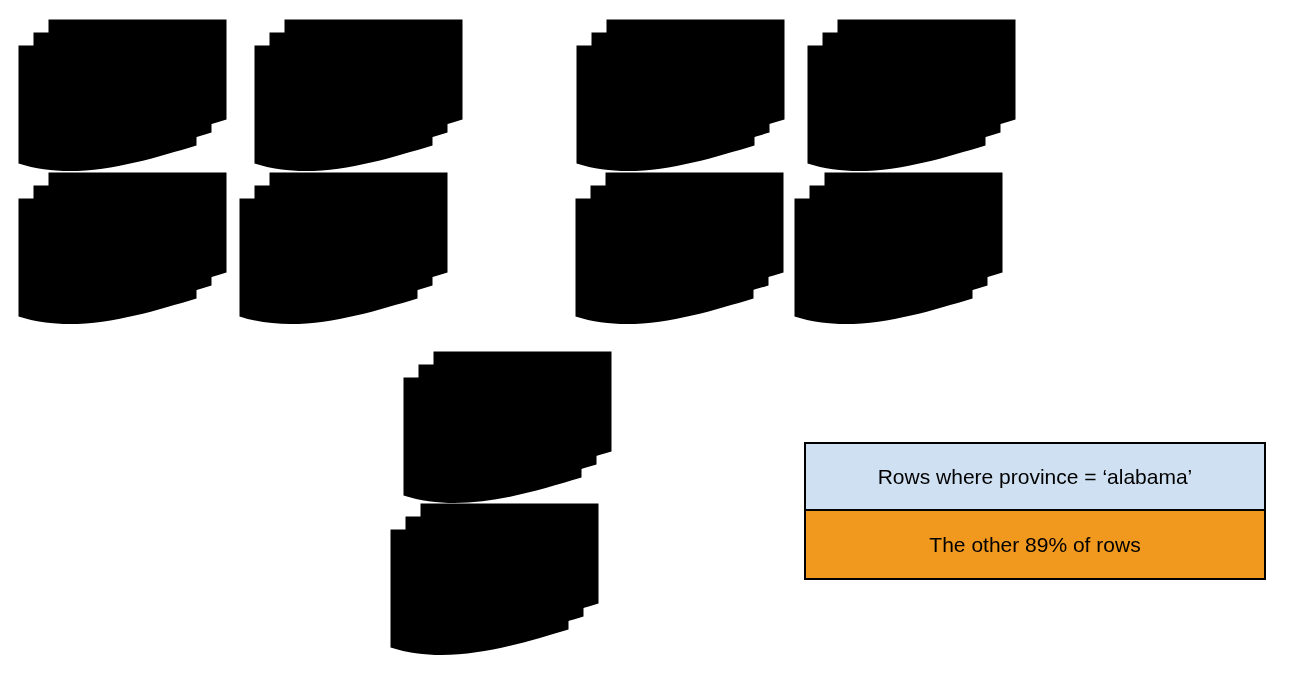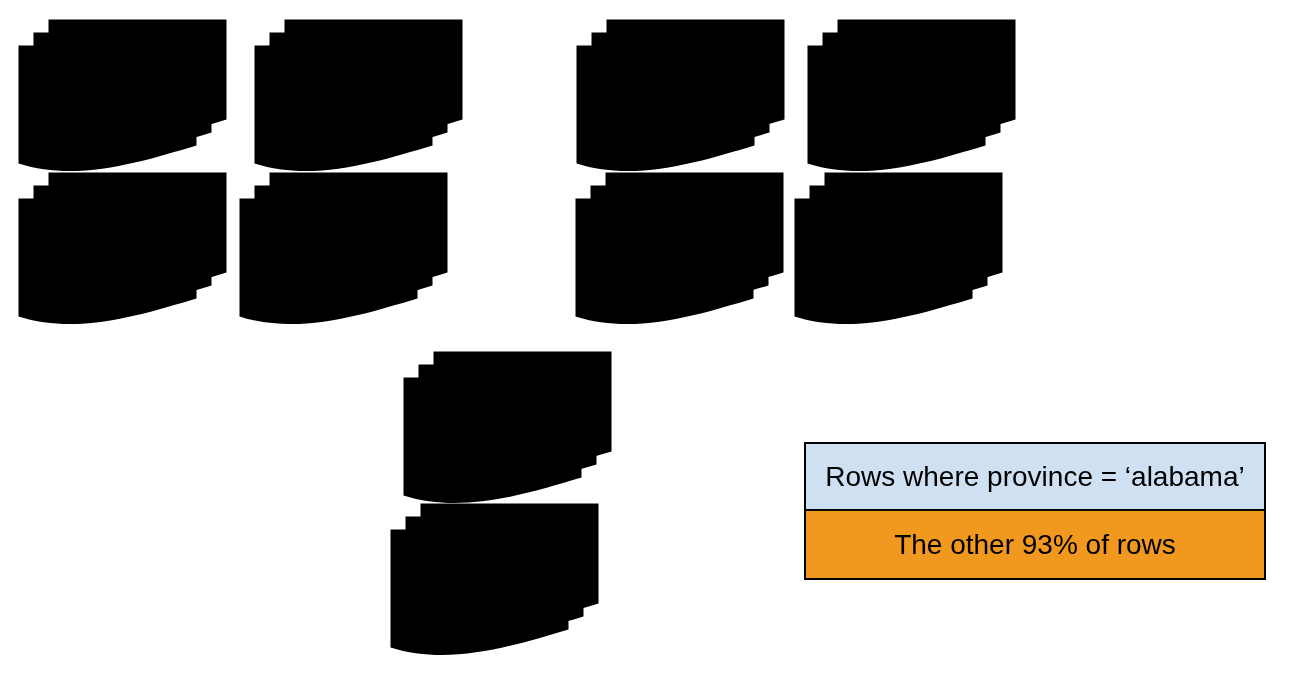--- a/index.html
+++ b/index.html
@@ -51,21 +51,21 @@
     width: 462px;
     height: 138px;
     border: 2px solid var(--border-color, #000);
     box-sizing: border-box;
   }
   .legend-row {
     height: 67px;
     display: flex;
     align-items: center;
     justify-content: center;
-    font-size: 28px;
+    font-size: 21px;
     color: #000;
     box-sizing: border-box;
   }
   .legend-row.normal {
     background: var(--region-fill, #cfe0f2);
     border-bottom: 2px solid var(--border-color, #000);
   }
   .legend-row.highlight {
     background: var(--highlight-fill, #f1991f);
   }
@@ -267,16 +267,16 @@
     <div class="doc-layer front">
         <svg viewBox="-1.5 -1.5 181 131">
           <use href="#doc-shape" xlink:href="#doc-shape"></use>
         </svg>
       </div>
     <div class="stack-label">ap-east-2</div>
   </div>
 
   <div class="legend">
     <div class="legend-row normal">Rows where province = ‘alabama’</div>
-    <div class="legend-row highlight">The other 93% of rows</div>
+    <div class="legend-row highlight">The other 89% of rows</div>
   </div>
 
 </div>
 
 </body></html>

